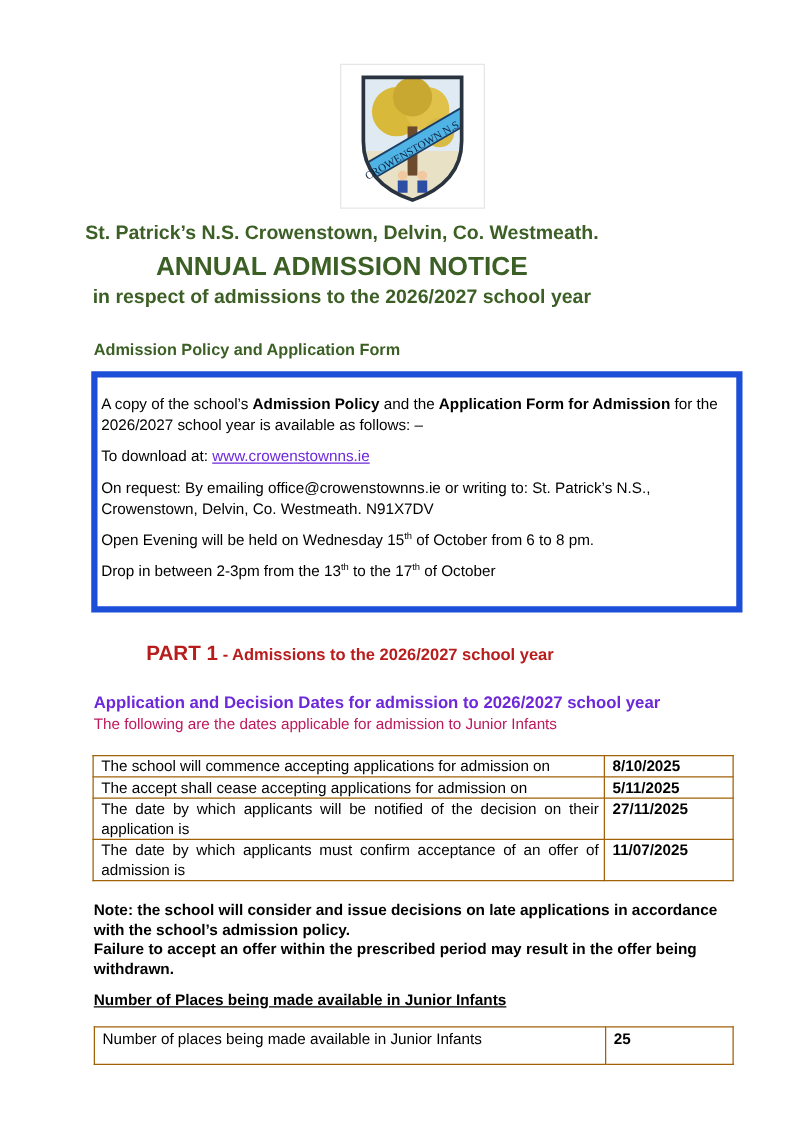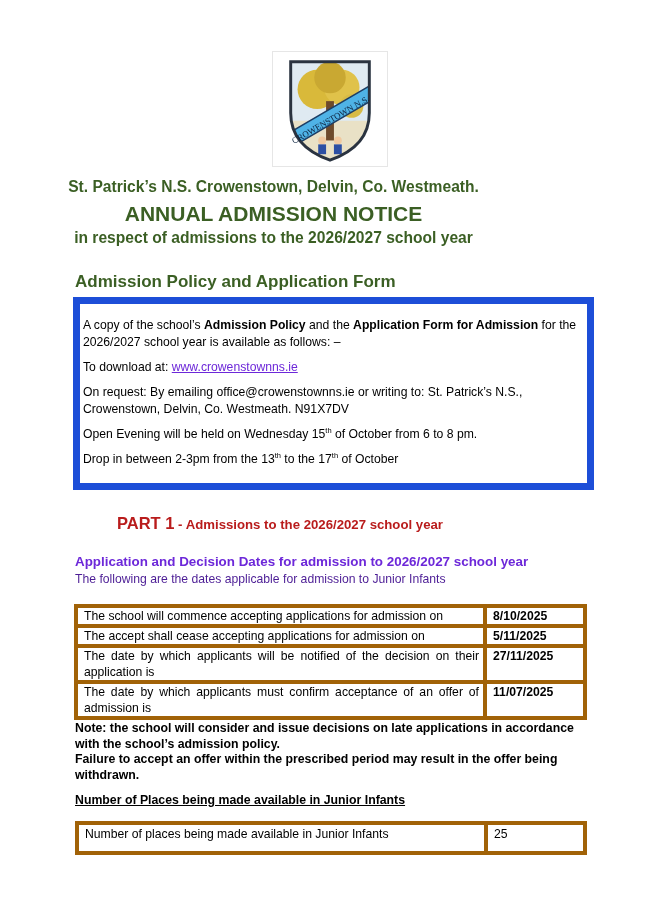--- a/index.html
+++ b/index.html
@@ -6,47 +6,47 @@
   html, body { width: 647px; height: 907px; background: #ffffff; overflow: hidden; }
   body { position: relative; font-family: "Liberation Sans", sans-serif; color: #000; font-size: 12.2px; }
 
   .logo { position: absolute; left: 272px; top: 51px; width: 116px; height: 116px; border: 1px solid #e6e6e6; background: #fff; }
   .logo svg { display: block; width: 100%; height: 100%; }
   .title-line { position: absolute; left: 0; width: 547px; text-align: center; font-weight: bold; color: #3b5f24; }
   .t1 { top: 178px; font-size: 15.6px; }
   .t2 { top: 202px; font-size: 21px; }
   .t3 { top: 229px; font-size: 15.6px; }
 
-  .h-section { position: absolute; left: 75px; top: 272px; font-size: 17px; font-weight: bold; color: #3b5f24; }
+  .h-section { position: absolute; left: 75px; top: 272px; font-size: 13px; font-weight: bold; color: #3b5f24; }
 
-  .policy-box { position: absolute; left: 73px; top: 297px; width: 521px; height: 193px; border: 7px solid #1d4ed8; padding: 13px 3px 0 3px; line-height: 17px; }
+  .policy-box { position: absolute; left: 73px; top: 297px; width: 521px; height: 193px; border: 5px solid #1d4ed8; padding: 13px 3px 0 3px; line-height: 17px; }
   .policy-box p { margin-bottom: 8px; }
   .policy-box a { color: #6d28d9; }
   sup { font-size: 7.5px; vertical-align: super; line-height: 0; }
 
   .part-heading { position: absolute; left: 117px; top: 514px; color: #b91c1c; font-weight: bold; }
   .part-heading .big { font-size: 16.5px; }
   .part-heading .small { font-size: 13.2px; }
 
   .dates-heading { position: absolute; left: 75px; top: 554px; font-size: 13.4px; font-weight: bold; color: #6d28d9; }
-  .dates-sub { position: absolute; left: 75px; top: 572px; font-size: 12.2px; color: #4c1d95; }
+  .dates-sub { position: absolute; left: 75px; top: 572px; font-size: 12.2px; color: #be185d; }
 
   table { border-collapse: collapse; position: absolute; }
-  td { border: 4px solid #a16207; vertical-align: top; line-height: 16px; padding: 0 4px 0 6px; }
+  td { border: 1px solid #a16207; vertical-align: top; line-height: 16px; padding: 0 4px 0 6px; }
   .dates-table { left: 74px; top: 604px; width: 513px; }
   .dates-table td.desc { width: 409px; text-align: justify; text-align-last: left; }
   .dates-table td.val { font-weight: bold; padding-left: 6px; }
 
   .note { position: absolute; left: 75px; top: 721px; width: 520px; font-weight: bold; line-height: 15.5px; font-size: 12.3px; }
   .places-heading { position: absolute; left: 75px; top: 793px; font-weight: bold; text-decoration: underline; font-size: 12.3px; }
 
   .places-table { left: 75px; top: 821px; width: 512px; }
   .places-table td { height: 30px; padding-top: 1px; }
   .places-table td.desc { width: 409px; }
-  .places-table td.val { font-weight: normal; }
+  .places-table td.val { font-weight: bold; }
 </style>
 </head>
 <body>
 
 <div class="logo">
   <svg viewBox="0 0 116 116">
     <defs>
       <clipPath id="shield">
         <path d="M18 10 L98 10 L98 62 Q98 96 58 110 Q18 96 18 62 Z"></path>
       </clipPath>

